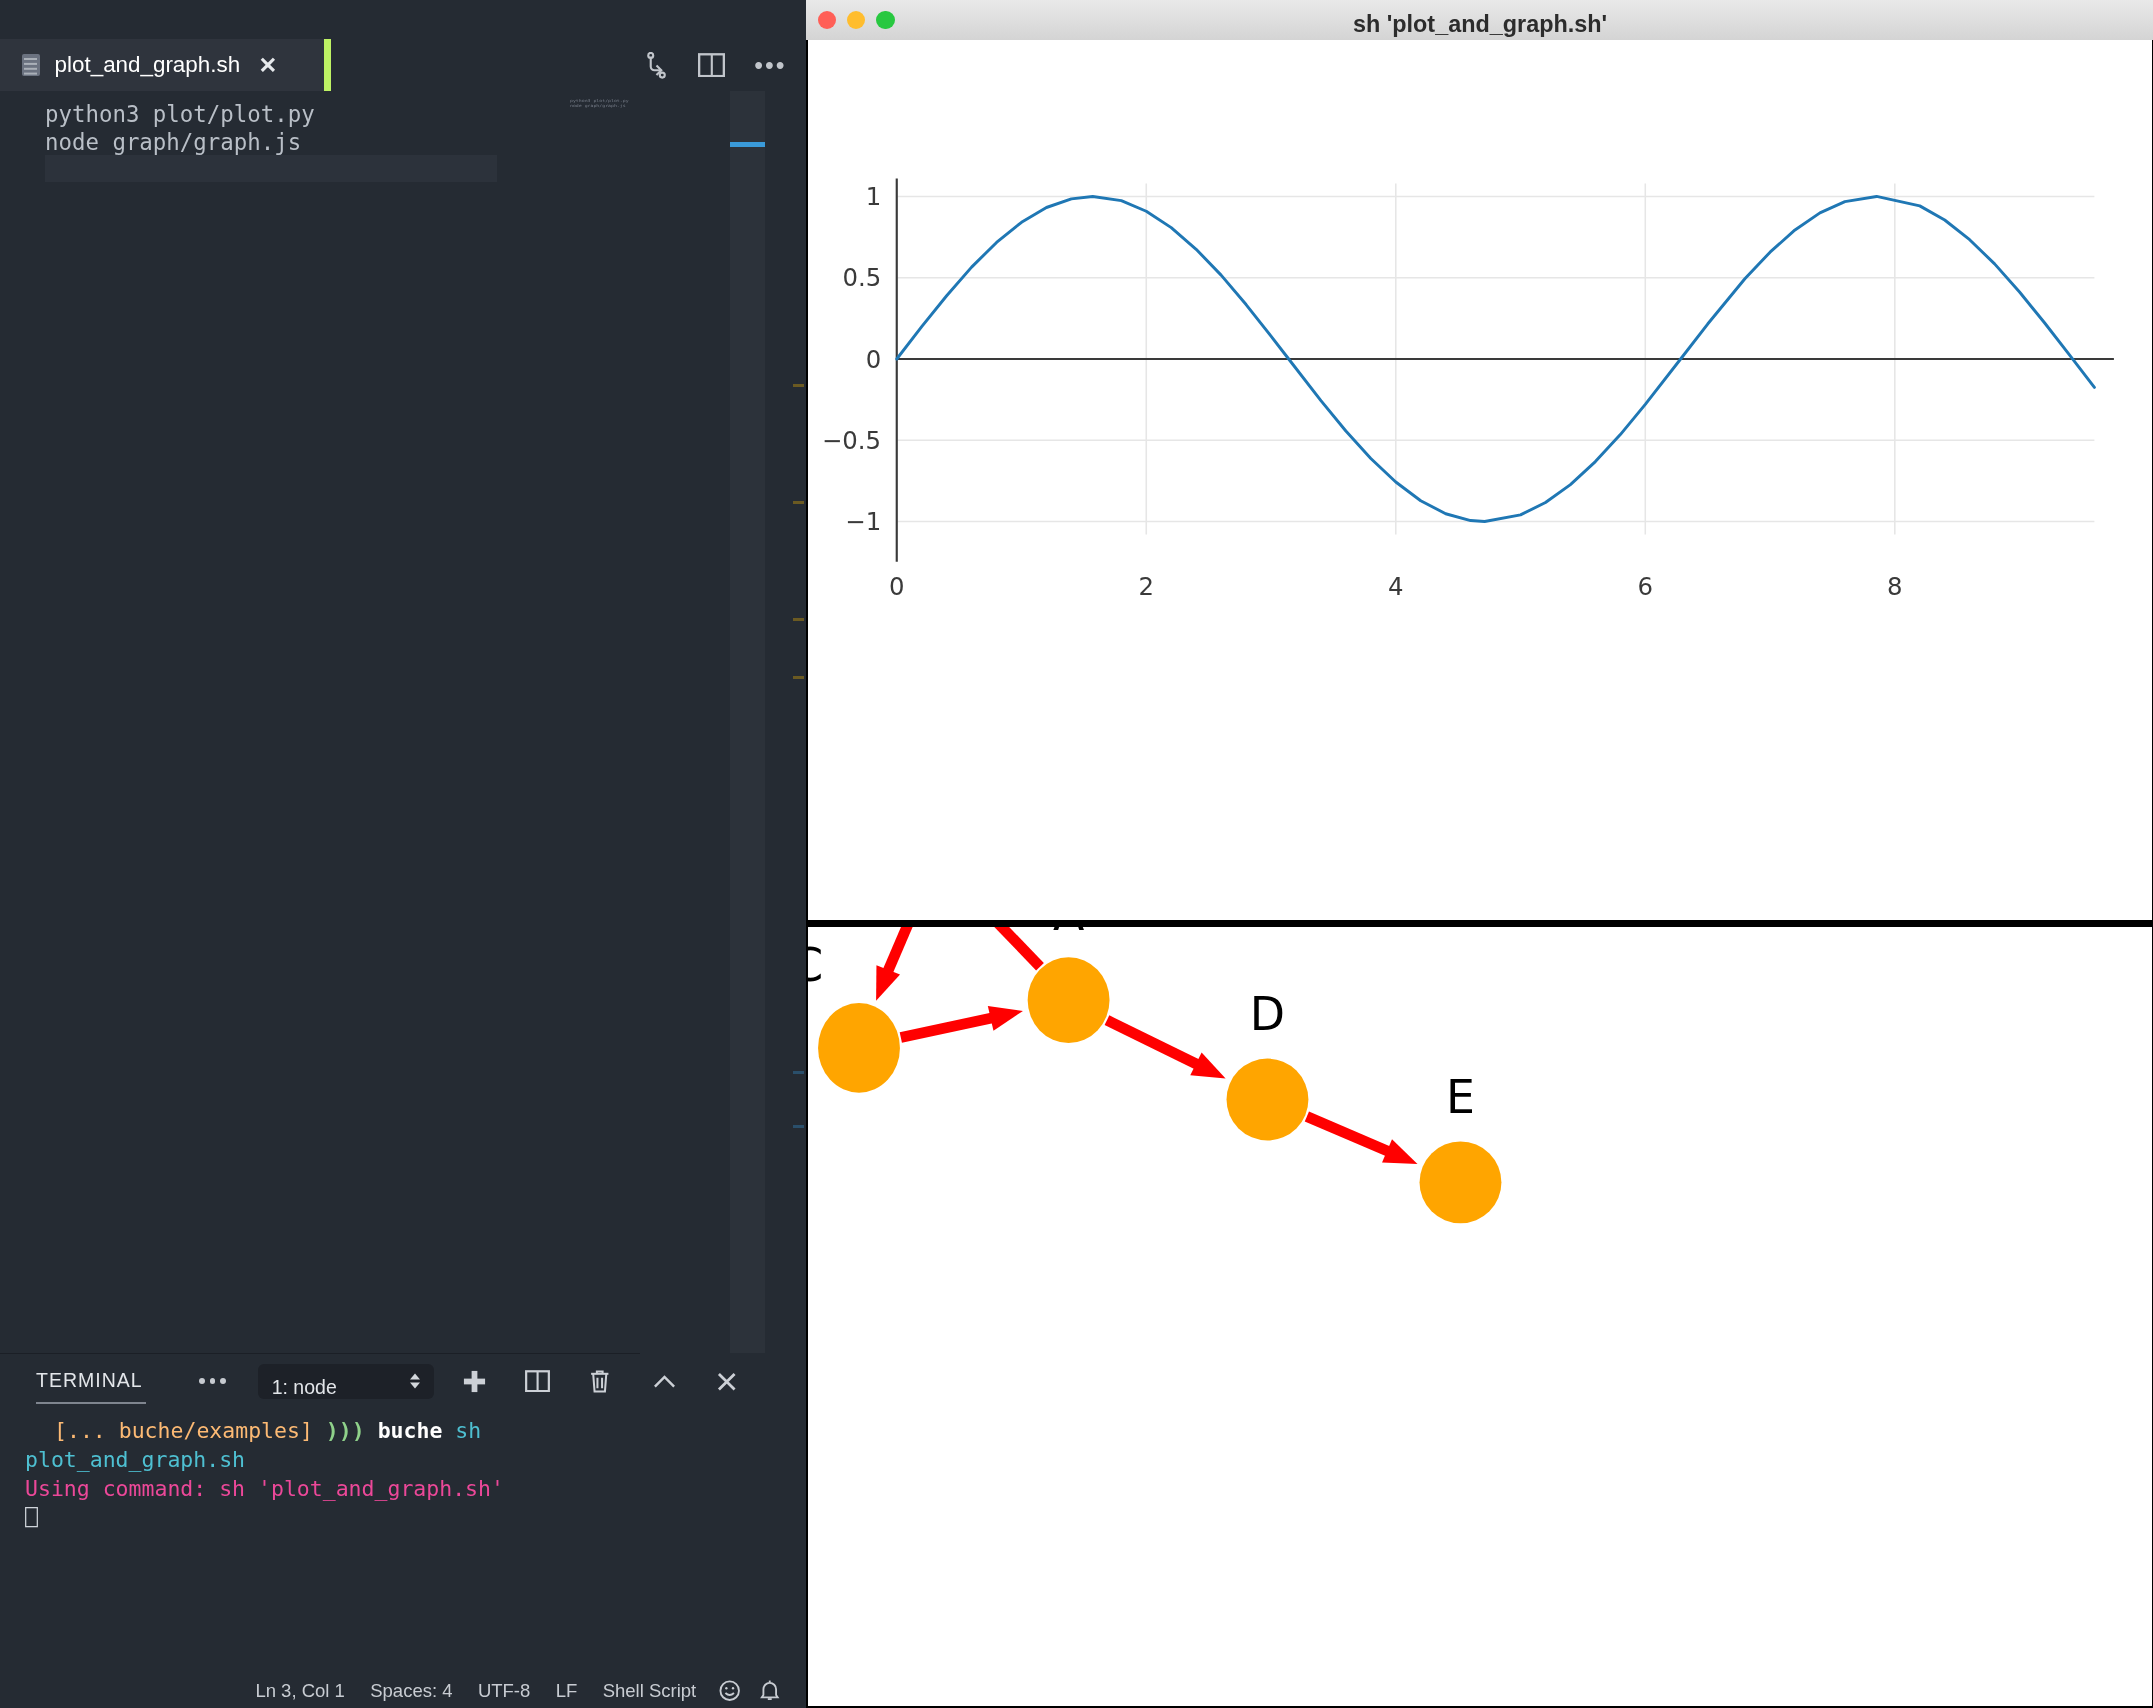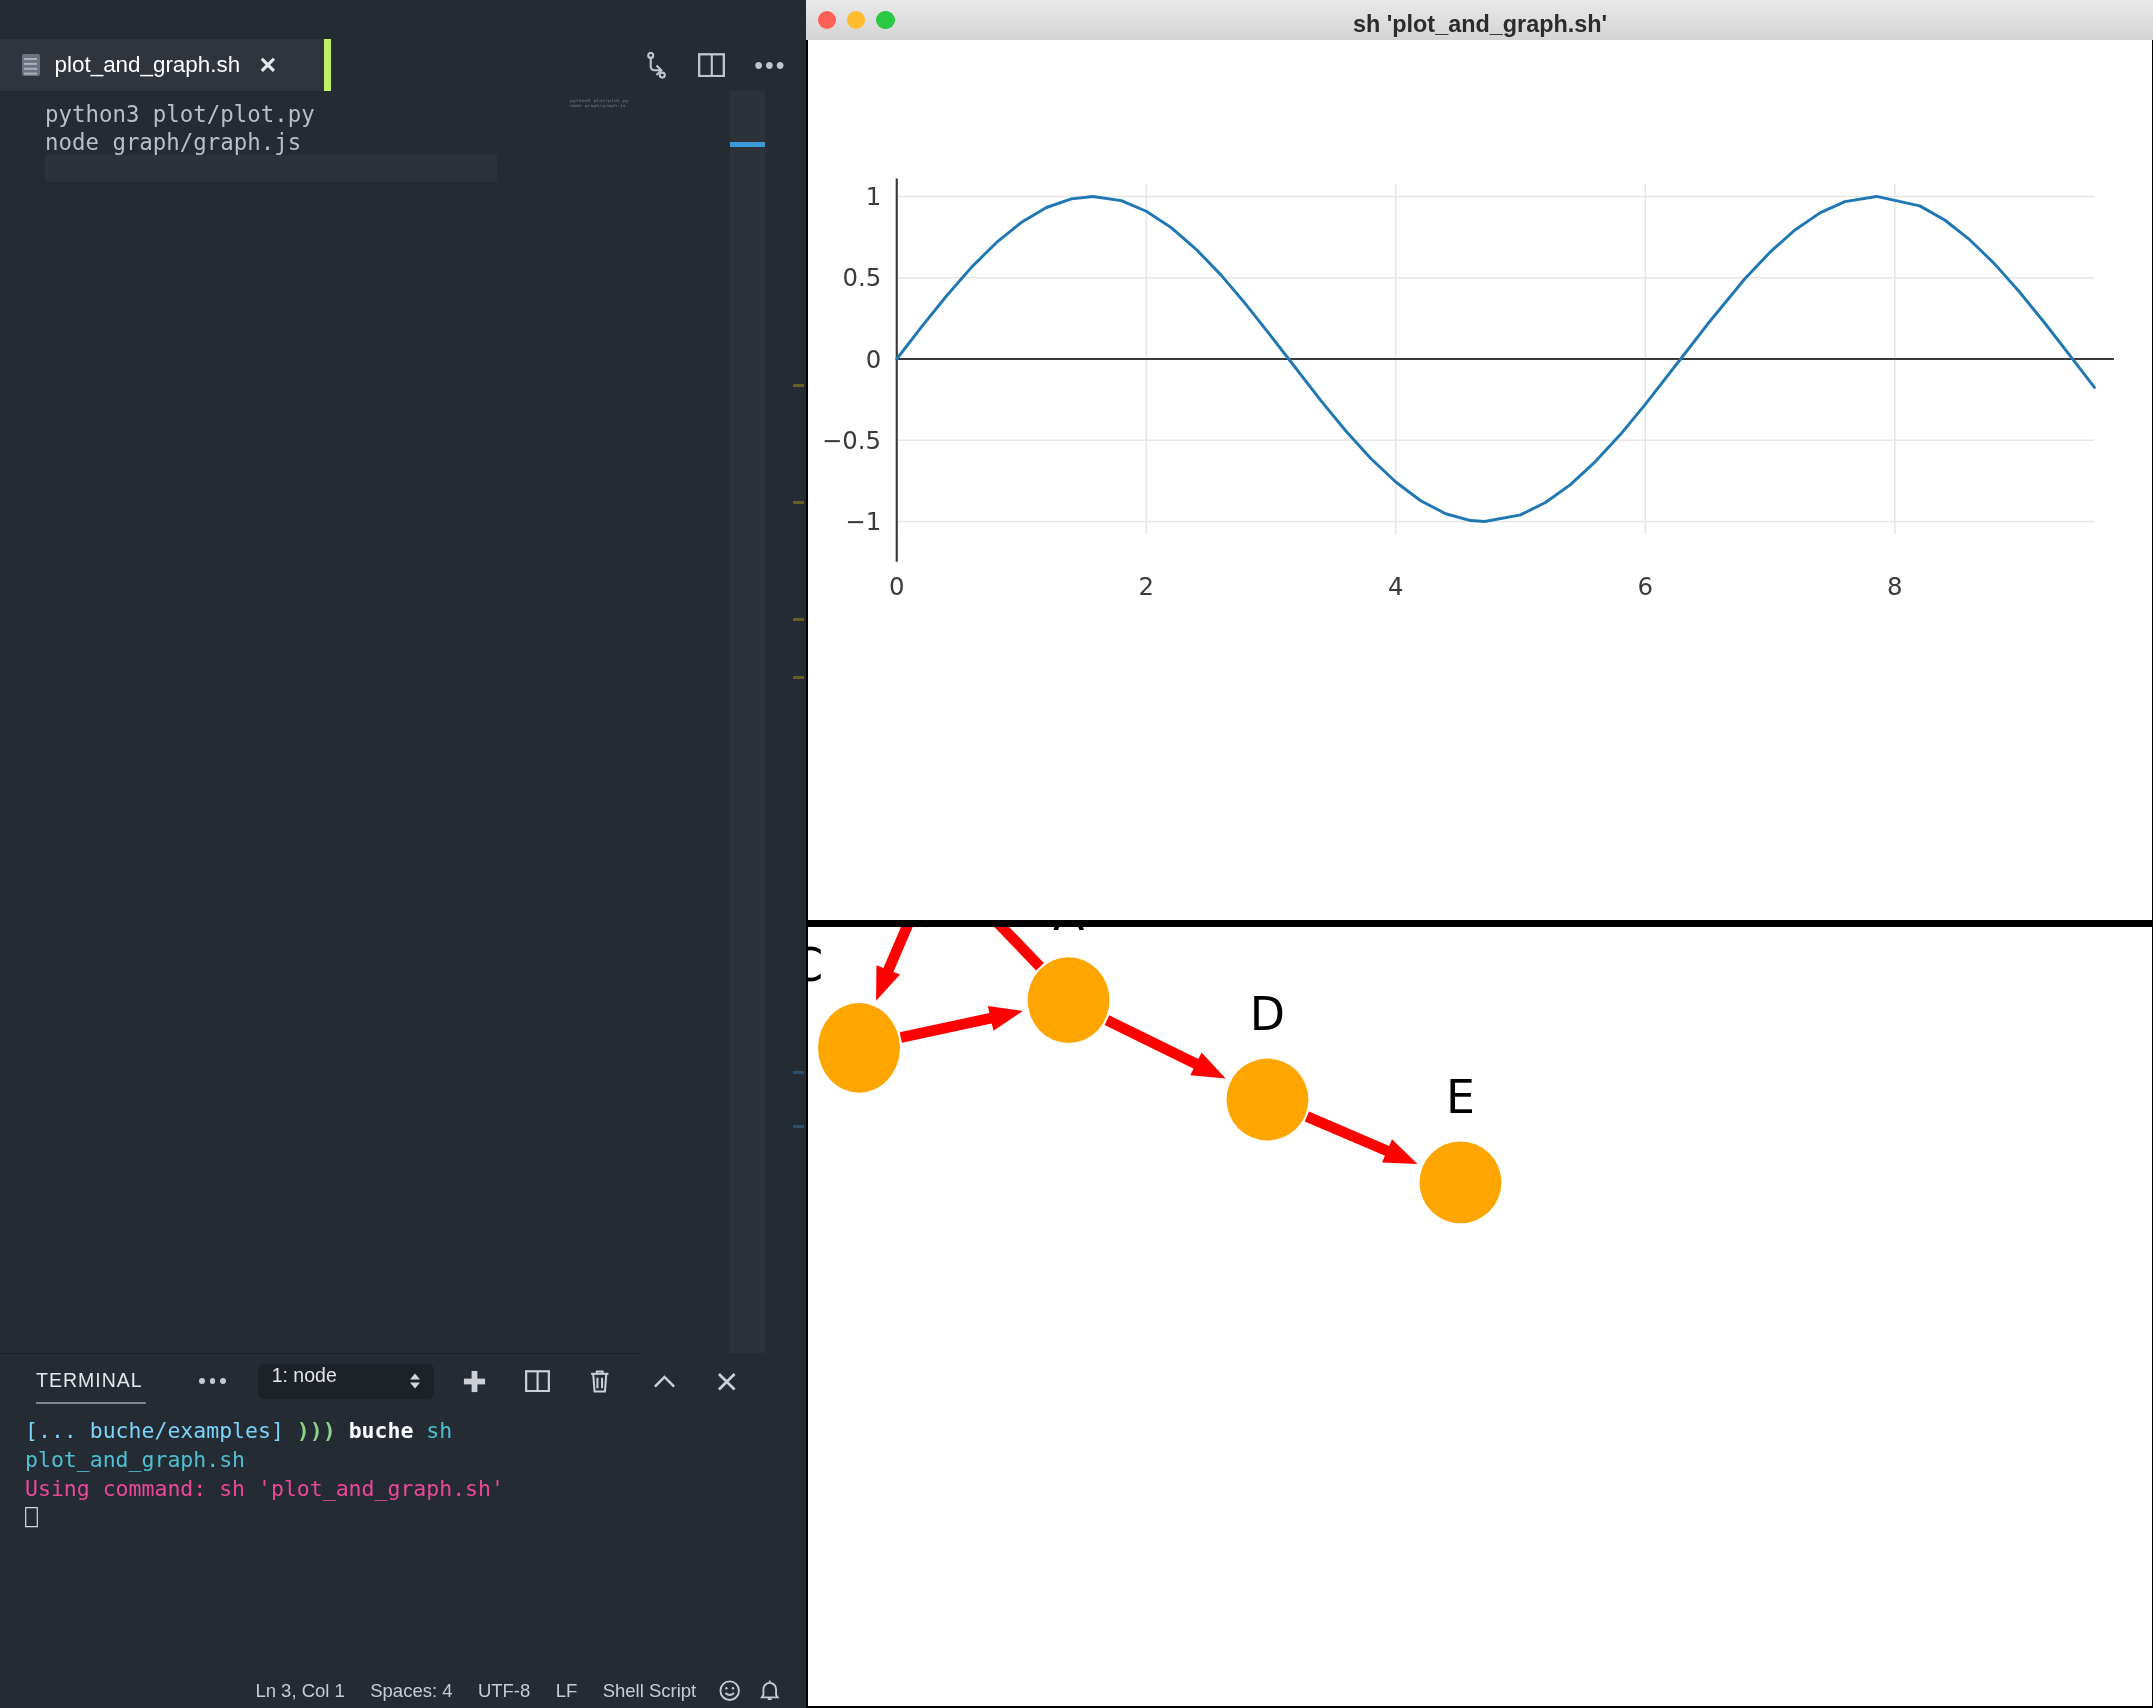--- a/index.html
+++ b/index.html
@@ -115,36 +115,36 @@
     background: #7f858f;
   }
   #terminal-more {
     position: absolute; left: 191px; top: 13.7px; width: 43px; height: 27px;
     display: flex; align-items: center; justify-content: center; gap: 4.9px; cursor: pointer;
   }
   #terminal-more i { width: 5.9px; height: 5.9px; border-radius: 50%; background: #c6cad0; display:block; }
   #terminal-select {
     position: absolute; left: 258px; top: 9.8px; width: 176px; height: 35px;
     background: #1d2128; border-radius: 5.9px;
-    display: flex; align-items: flex-start; cursor: pointer;
+    display: flex; align-items: flex-end; cursor: pointer;
   }
   #terminal-select-label { color: #e2e5e9; font-size: 19.5px; margin-left: 13.7px; }
   #terminal-select-arrows {
     position: absolute; right: 13.7px; top: 50%; transform: translateY(-50%);
     display: flex; flex-direction: column; gap: 2.9px;
   }
   .tri-up { width:0;height:0;border-left:5.9px solid transparent;border-right:5.9px solid transparent;border-bottom:6.8px solid #d3d7dc; }
   .tri-dn { width:0;height:0;border-left:5.9px solid transparent;border-right:5.9px solid transparent;border-top:6.8px solid #d3d7dc; }
   .term-act { position: absolute; top: 9.8px; width: 35px; height: 35px; display:flex; align-items:center; justify-content:center; cursor:pointer; color:#ccd0d6; }
   #terminal-output {
     position: absolute; left: 25px; top: 62px; right: 11.7px;
     font-family: "DejaVu Sans Mono", "Liberation Mono", monospace;
     font-size: 21.5px; line-height: 29px; white-space: pre-wrap;
   }
-  .t-path { color: #7dd3fc; }
+  .t-path { color: #fdba74; margin-left: 29px; }
   .t-prompt { color: #8fd18a; font-weight: bold; }
   .t-cmdname { color: #ffffff; font-weight: bold; }
   .t-arg { color: #4ec0d2; }
   .t-plain { color: #ec4899; }
   .t-cursor { color: #cfd4da; }
 
   
   #statusbar {
     position: absolute; left: 0; top: 1672px; width: 806px; height: 37px;
     background: #252b33;

